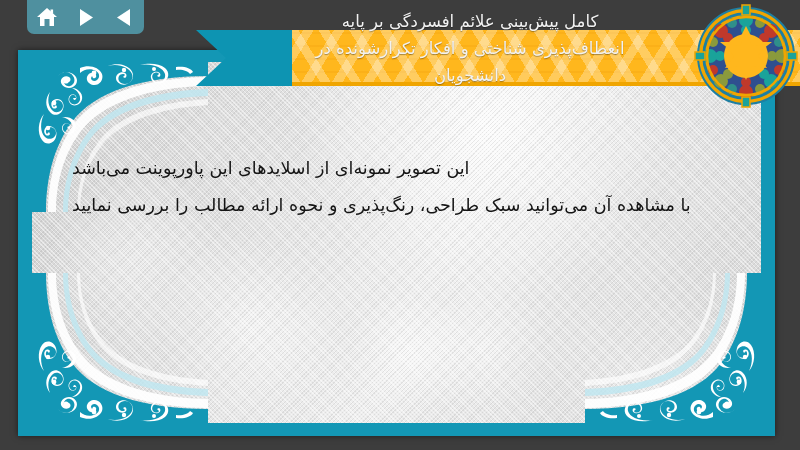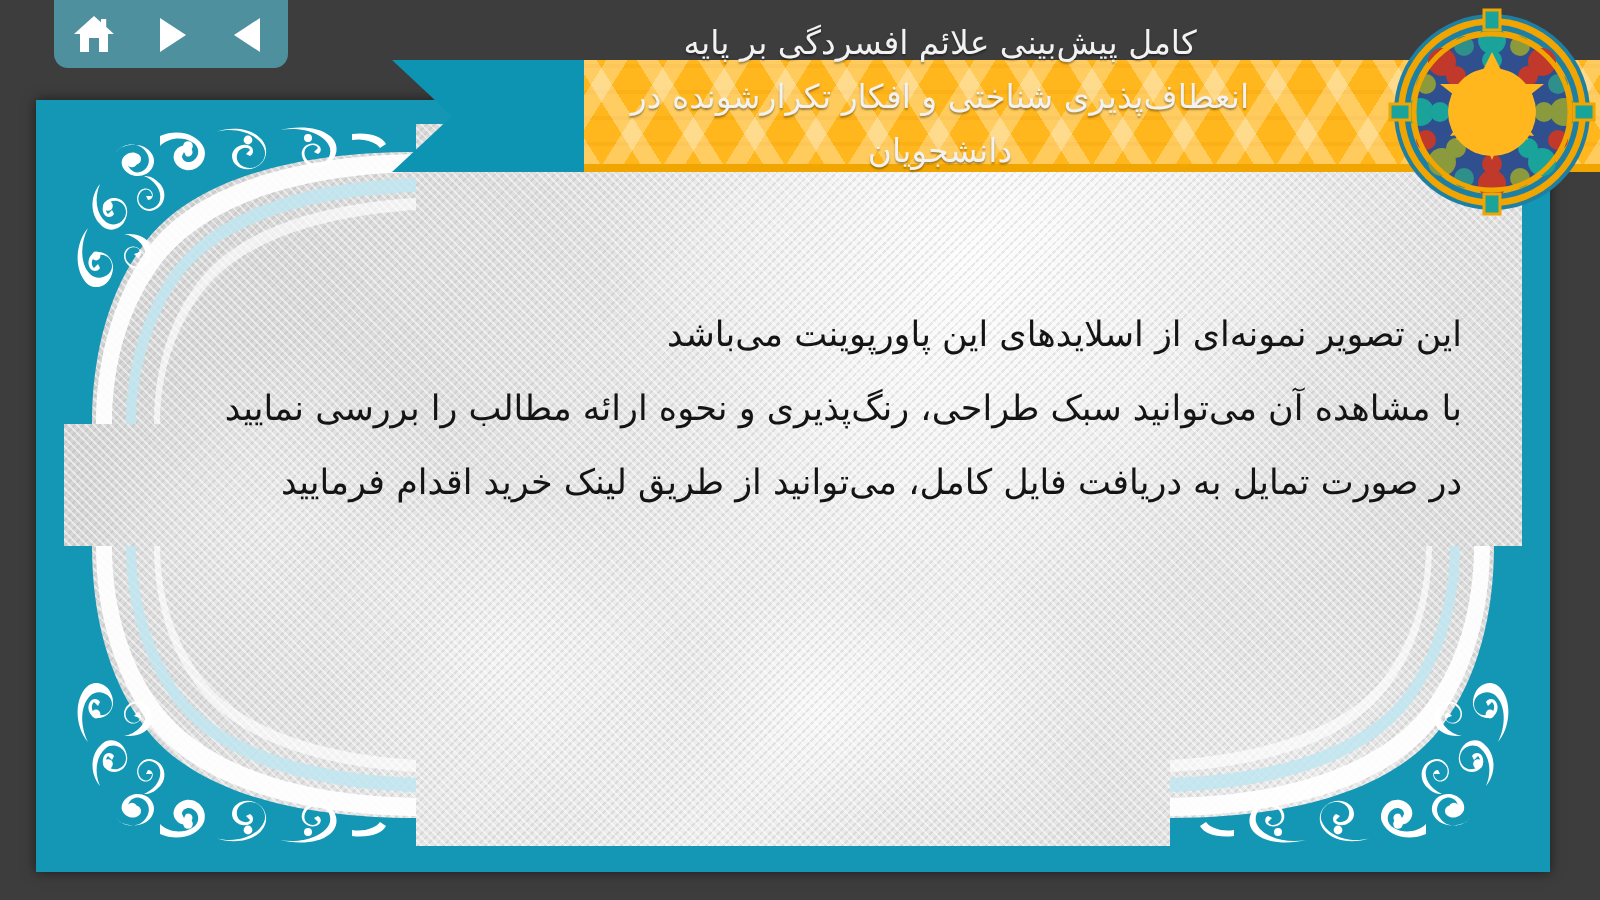--- a/index.html
+++ b/index.html
@@ -158,21 +158,21 @@
     z-index: 35;
   }
   #medallion svg { display: block; }
 
   
   #body-text {
     position: absolute;
     left: 40px;
     right: 30px;
     top: 88px;
-    text-align: right;
+    text-align: left;
     color: #141414;
     font-size: 17.5px;
     line-height: 37px;
     font-family: "DejaVu Sans", sans-serif;
     z-index: 20;
     direction: rtl;
   }
   .bline { display: block; white-space: nowrap; }
 </style>
 </head>
@@ -284,21 +284,20 @@
             <path d="M40,26 c5,2 9,7 8,12 c-1,4 -6,6 -9,3 c-3,-2 -2,-7 1,-8 c2,-1 4,1 4,3 l-3,0 l1,2 c2,0 3,-2 2,-4 c-2,-3 -6,-2 -7,1 c-2,5 3,10 8,8 c6,-2 7,-10 2,-14 c-2,-2 -4,-3 -7,-3 z"></path>
             <path d="M30,55 c6,1 11,6 11,11 c0,4 -5,7 -8,4 c-3,-2 -3,-6 0,-8 c2,-1 5,0 5,2 l-3,1 l2,2 c2,-1 2,-4 0,-5 c-3,-2 -7,0 -7,4 c0,5 6,8 10,5 c5,-3 5,-11 0,-14 c-3,-2 -6,-2 -10,-2 z"></path>
             <path d="M144,5 c8,-1 15,1 17,5 l-3,2 c-2,-3 -8,-5 -14,-4 z"></path>
           </g>
         </svg>
       </div>
 
       <div id="body-text">
         <span class="bline">این تصویر نمونه‌ای از اسلایدهای این پاورپوینت می‌باشد</span>
         <span class="bline">با مشاهده آن می‌توانید سبک طراحی، رنگ‌پذیری و نحوه ارائه مطالب را بررسی نمایید</span>
-        <span class="bline">در صورت تمایل به دریافت فایل کامل، می‌توانید از طریق لینک خرید اقدام فرمایید</span>
       </div>
     </div>
   </div>
 
   <div id="banner-wrap">
     <div id="ribbon-tail"></div>
     <div id="banner">
       <div id="banner-pat"></div>
     </div>
     <div id="banner-bottom"></div>

